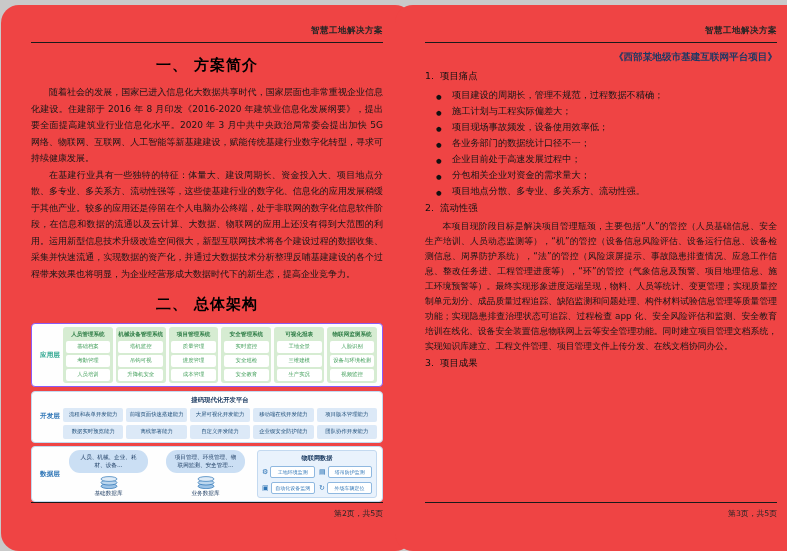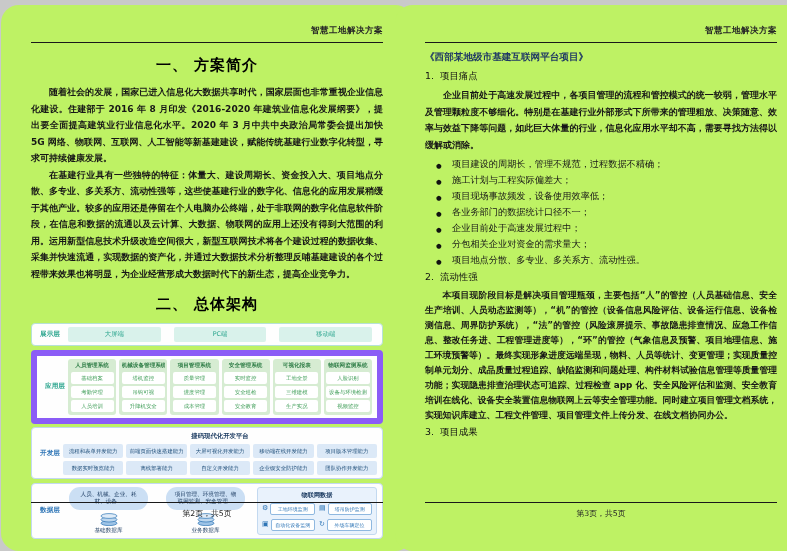--- a/index.html
+++ b/index.html
@@ -4,59 +4,59 @@
 <style>
   html,body{margin:0;padding:0;}
   body{
     width:787px;height:551px;overflow:hidden;
     background:#c9c9c9;
     font-family:"DejaVu Sans",sans-serif;
     -webkit-font-smoothing:antialiased;
   }
   .app{position:relative;width:787px;height:551px;}
   .page{
-    position:absolute;top:5px;bottom:0;width:412px;background:#bef264;
+    position:absolute;top:5px;bottom:0;width:412px;background:#ef4444;
     box-sizing:border-box;
     border-radius:18px;
   }
   .page.left{left:1px;}
   .page.right{left:395px;}
   .content{position:relative;height:100%;padding:20px 30px 0 30px;box-sizing:border-box;}
 
   
   .page-header{
     text-align:right;font-size:8.5px;font-weight:bold;color:#262626;
     padding-bottom:5px;border-bottom:1.5px solid #1a1a1a;letter-spacing:.5px;
   }
   .doc-title{
     text-align:center;font-size:15px;font-weight:bold;color:#000;
     margin:13px 0 9px 0;letter-spacing:1px;
   }
   p.body{
     margin:0;font-size:9px;line-height:16.5px;color:#161616;
-    text-align:justify;text-indent:2em;font-weight:700;
+    text-align:justify;text-indent:2em;font-weight:400;
   }
   .page-footer{
     position:absolute;left:30px;right:30px;top:497px;
     border-top:1.5px solid #1a1a1a;padding-top:5px;
-    text-align:center;font-size:7.8px;color:#262626;font-weight:500;
+    text-align:right;font-size:7.8px;color:#262626;font-weight:500;
   }
 
   
   .diagram{margin-top:5px;}
   .layer{
     display:flex;align-items:center;box-sizing:border-box;
     border-radius:4px;padding:3px 5px;margin-bottom:3.5px;background:#fefefe;
   }
   .layer-label{flex:0 0 26px;font-size:6.6px;font-weight:bold;text-align:center;}
   .layer-body{flex:1;min-width:0;}
   .row{display:flex;gap:3px;}
 
   .layer.teal{border:1px solid #b6e1d6;}
-  .layer.green{border:6px solid #8b5cf6;}
+  .layer.green{border:1px solid #8b5cf6;}
   .layer.blue{border:1px solid #c3d9f0;}
   .t-teal{color:#2ba58e;}
   .t-blue{color:#2e75b6;}
 
   .disp-item{
     flex:1;background:#d9f2eb;color:#2ba58e;font-size:6.4px;text-align:center;
     padding:3px 0;border-radius:2px;margin:0 5px;white-space:nowrap;
   }
 
   .app-col{flex:1;background:#d6ecd2;border-radius:3px;padding:2.5px;min-width:0;}
@@ -92,21 +92,21 @@
   .iot-grid{display:grid;grid-template-columns:1fr 1fr;gap:4px 4px;}
   .iot-item{display:flex;align-items:center;gap:2px;min-width:0;}
   .iot-icon{color:#2e75b6;font-size:7px;line-height:7px;flex:0 0 auto;}
   .iot-box{
     flex:1;background:#fff;border:1px solid #8fb8e0;border-radius:2px;color:#2e75b6;
     font-size:5px;text-align:center;padding:2px 0;white-space:nowrap;overflow:hidden;
   }
 
   
   .sub-title{
-    text-align:left;font-size:9.6px;font-weight:bold;color:#1f3864;margin:8px 0 6px 0;
+    text-align:right;font-size:9.6px;font-weight:bold;color:#1f3864;margin:8px 0 6px 0;
   }
   .sec-h{font-size:9.4px;font-weight:normal;color:#111;margin:3px 0 4px 0;}
   .sec-num{display:inline-block;width:15px;}
   ul.bullets{list-style:none;margin:3px 0 3px 0;padding:0;}
   ul.bullets li{
     position:relative;padding-left:27px;font-size:9.2px;line-height:16px;color:#161616;font-weight:500;
   }
   ul.bullets li::before{
     content:"●";position:absolute;left:11px;top:2px;font-size:6.5px;color:#111;
   }
@@ -126,28 +126,20 @@
 
       <div class="doc-title">一、 方案简介</div>
 
       <p class="body">随着社会的发展，国家已进入信息化大数据共享时代，国家层面也非常重视企业信息化建设。住建部于 2016 年 8 月印发《2016-2020 年建筑业信息化发展纲要》，提出要全面提高建筑业行业信息化水平。2020 年 3 月中共中央政治局常委会提出加快 5G 网络、物联网、互联网、人工智能等新基建建设，赋能传统基建行业数字化转型，寻求可持续健康发展。</p>
       <p class="body">在基建行业具有一些独特的特征：体量大、建设周期长、资金投入大、项目地点分散、多专业、多关系方、流动性强等，这些使基建行业的数字化、信息化的应用发展稍缓于其他产业。较多的应用还是停留在个人电脑办公终端，处于非联网的数字化信息软件阶段，在信息和数据的流通以及云计算、大数据、物联网的应用上还没有得到大范围的利用。运用新型信息技术升级改造空间很大，新型互联网技术将各个建设过程的数据收集、采集并快速流通，实现数据的资产化，并通过大数据技术分析整理反哺基建建设的各个过程带来效果也将明显，为企业经营形成大数据时代下的新生态，提高企业竞争力。</p>
 
       <div class="doc-title">二、 总体架构</div>
 
       <div class="diagram">
 
-        <div class="layer teal">
-          <div class="layer-label t-teal">展示层</div>
-          <div class="layer-body row">
-            <div class="disp-item">大屏端</div>
-            <div class="disp-item">PC端</div>
-            <div class="disp-item">移动端</div>
-          </div>
-        </div>
 
         <div class="layer green">
           <div class="layer-label t-teal">应用层</div>
           <div class="layer-body row">
 
             <div class="app-col">
               <div class="app-col-h">人员管理系统</div>
               <div class="app-item">基础档案</div>
               <div class="app-item">考勤管理</div>
               <div class="app-item">人员培训</div>
@@ -277,21 +269,20 @@
         <span>智慧工地解决方案</span>
       </div>
 
 
       <div class="sub-title">《西部某地级市基建互联网平台项目》</div>
 
       <div class="sec-h">
         <span class="sec-num">1.</span><span>项目痛点</span>
       </div>
 
-      <p class="body">企业目前处于高速发展过程中，各项目管理的流程和管控模式的统一较弱，管理水平及管理颗粒度不够细化。特别是在基建行业外部形式下所带来的管理粗放、决策随意、效率与效益下降等问题，如此巨大体量的行业，信息化应用水平却不高，需要寻找方法得以缓解或消除。</p>
 
       <ul class="bullets">
         <li>项目建设的周期长，管理不规范，过程数据不精确；</li>
         <li>施工计划与工程实际偏差大；</li>
         <li>项目现场事故频发，设备使用效率低；</li>
         <li>各业务部门的数据统计口径不一；</li>
         <li>企业目前处于高速发展过程中；</li>
         <li>分包相关企业对资金的需求量大；</li>
         <li>项目地点分散、多专业、多关系方、流动性强。</li>
       </ul>

